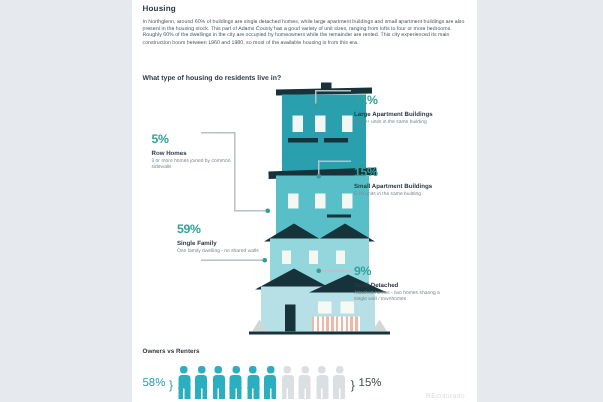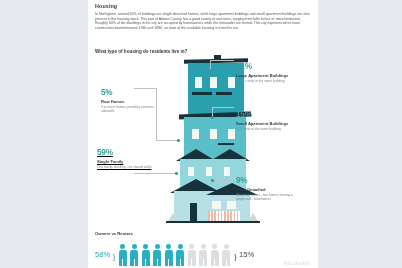--- a/index.html
+++ b/index.html
@@ -37,21 +37,21 @@
     letter-spacing:-.2px;
   }
   .callout .ttl{
     font-size:4.1px;font-weight:bold;color:#2f3a43;line-height:5px;
     margin-top:1.5px;
   }
   .callout .desc{
     font-size:3.3px;color:#7b858d;line-height:4.1px;margin-top:1.5px;
   }
   .c-row{left:13px;top:88px;}
-  .c-single{left:9px;top:148px;text-decoration:underline;}
+  .c-single{left:30px;top:148px;}
   .c-large{left:148px;top:62px;}
   .c-small{left:148px;top:110px;}
   .c-semi{left:148px;top:176px;}
 
   
   .ln{position:absolute;background:#b9c0c6;}
   .lnh{height:.6px;}
   .lnv{width:.6px;}
   .dot{
     position:absolute;width:2.6px;height:2.6px;border-radius:50%;

